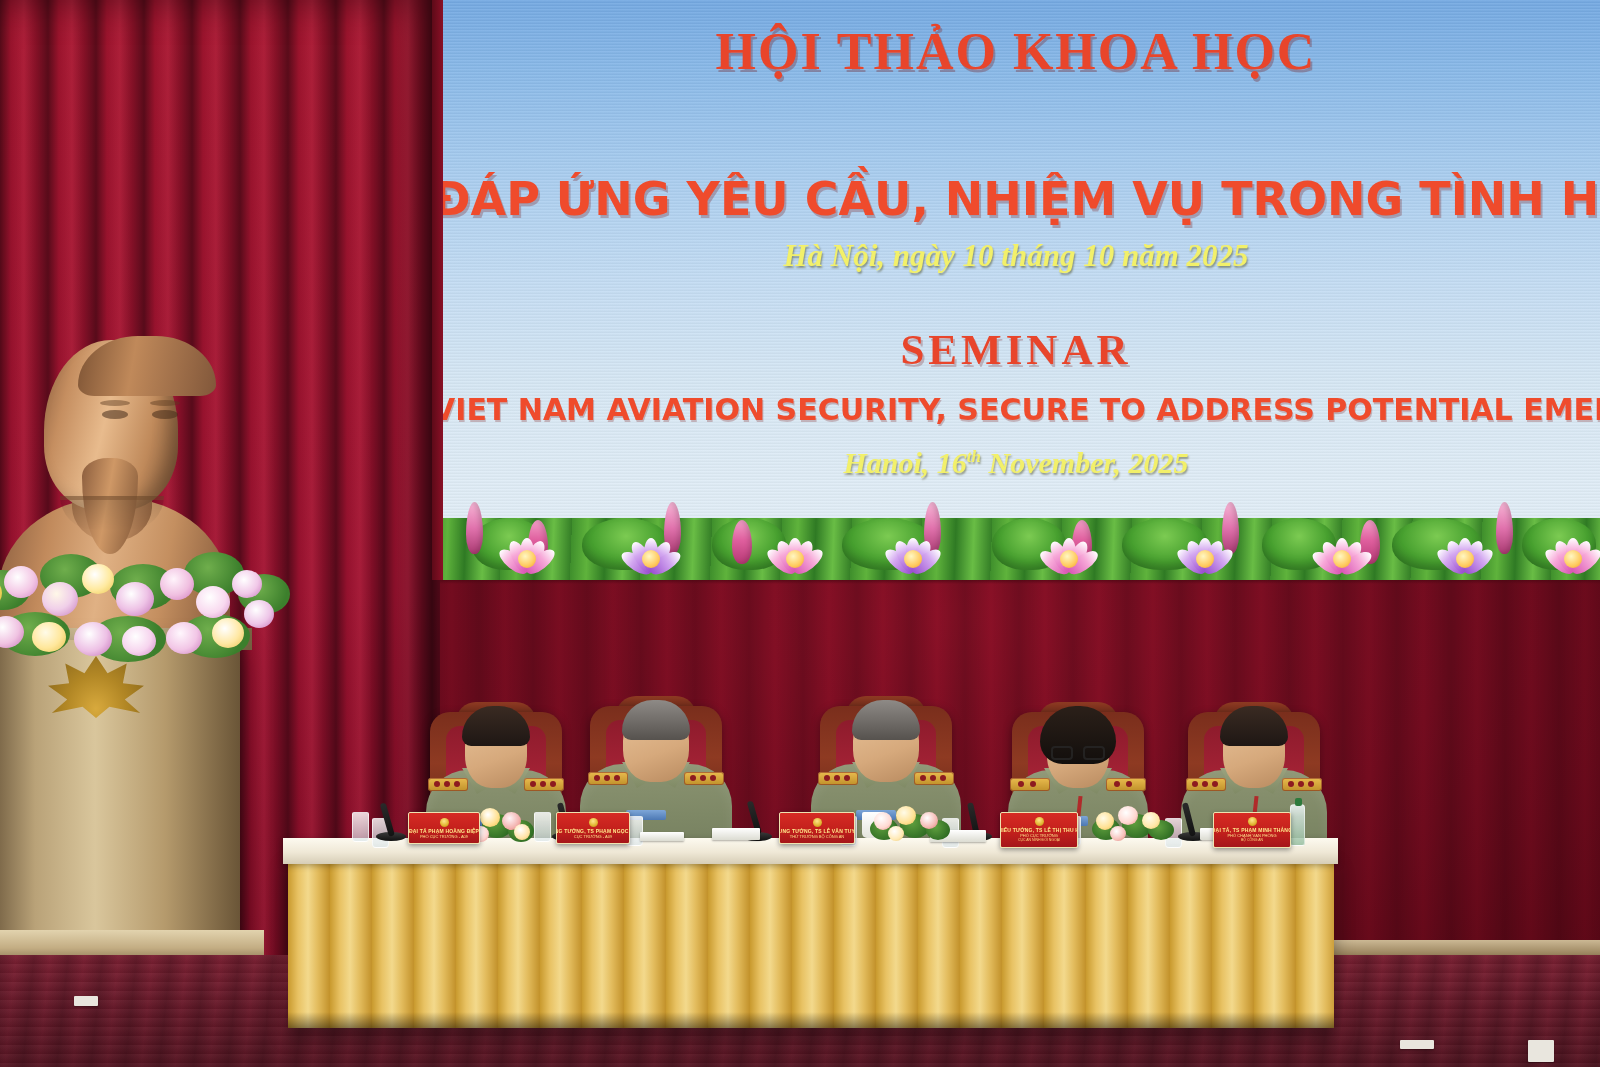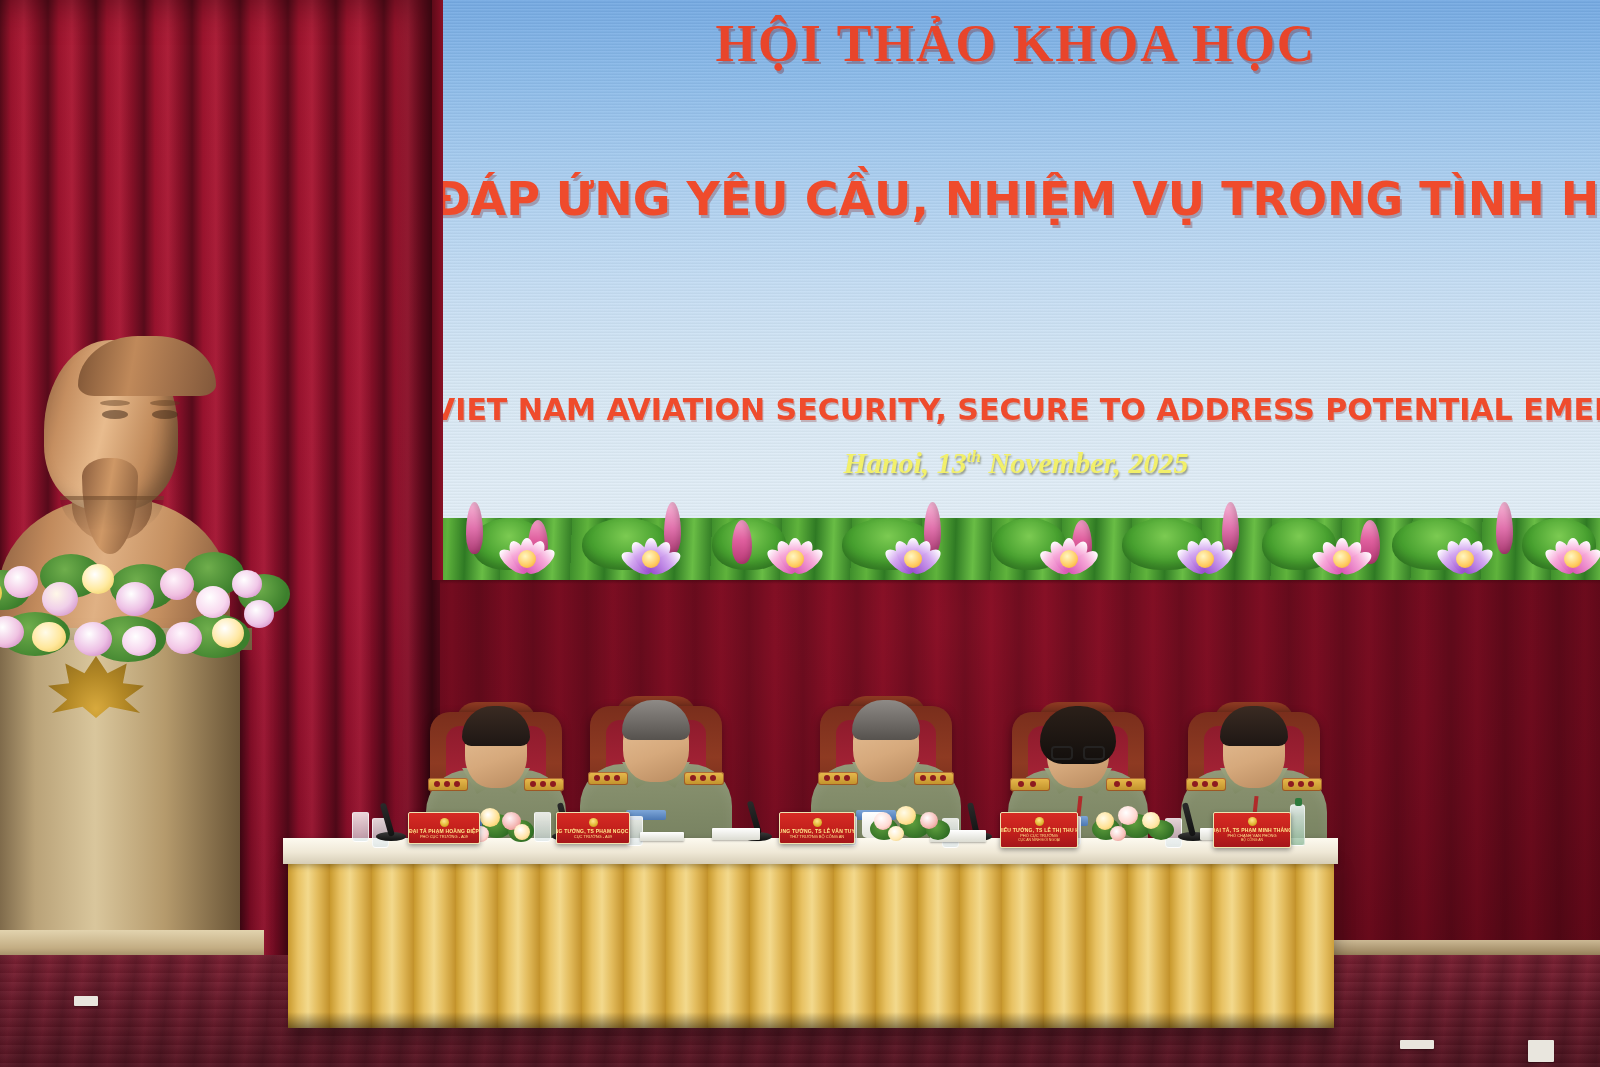--- a/index.html
+++ b/index.html
@@ -79,21 +79,21 @@
     z-index: 6;
   }
   .screen-text{
     position:absolute; inset:0;
     z-index: 3;
     text-align:center;
     color:#e8442a;
     white-space:nowrap;
   }
   .t-head1{
-    position:absolute; left:0; right:0; top:14px;
+    position:absolute; left:0; right:0; top:22px;
     font-family: "Liberation Serif", serif;
     font-weight:700; font-size:52px; letter-spacing:2px;
     color:#e8452b;
     text-shadow: 2px 3px 0 rgba(120,20,20,0.30);
   }
   .t-head2{
     position:absolute; left:0; right:0; top:104px;
     font-family: "DejaVu Sans", sans-serif;
     font-weight:700; font-size:46px; letter-spacing:0px;
     color:#ef4b2c;
@@ -464,22 +464,24 @@
 <div id="scene">
 
   <div class="curtain"></div>
   <div class="velvet-back"></div>
   <div class="curtain-left"></div>
 
   <div class="led-screen">
     <div class="screen-text">
       <div class="t-head1">HỘI THẢO KHOA HỌC</div>
       <div class="t-head3">ĐÁP ỨNG YÊU CẦU, NHIỆM VỤ TRONG TÌNH HÌNH MỚI</div>
+      <div class="t-date-vn">Hà Nội, ngày 10 tháng 10 năm 2025</div>
+      <div class="t-seminar">SEMINAR</div>
       <div class="t-head-en">VIET NAM AVIATION SECURITY, SECURE TO ADDRESS POTENTIAL EMERGING THREATS</div>
-      <div class="t-date-en"><span>Hanoi, 13</span><sup>th</sup><span> November, 2025</span></div>
+      <div class="t-date-en"><span>Hanoi, 16</span><sup>th</sup><span> November, 2025</span></div>
     </div>
 
     <div class="lotus-strip">
       <div class="leafband"></div>
       <div class="leaf" style="left:40px;"></div>
       <div class="leaf" style="left:150px;width:88px;"></div>
       <div class="leaf" style="left:280px;"></div>
       <div class="leaf" style="left:410px;width:92px;"></div>
       <div class="leaf" style="left:560px;"></div>
       <div class="leaf" style="left:690px;width:86px;"></div>

